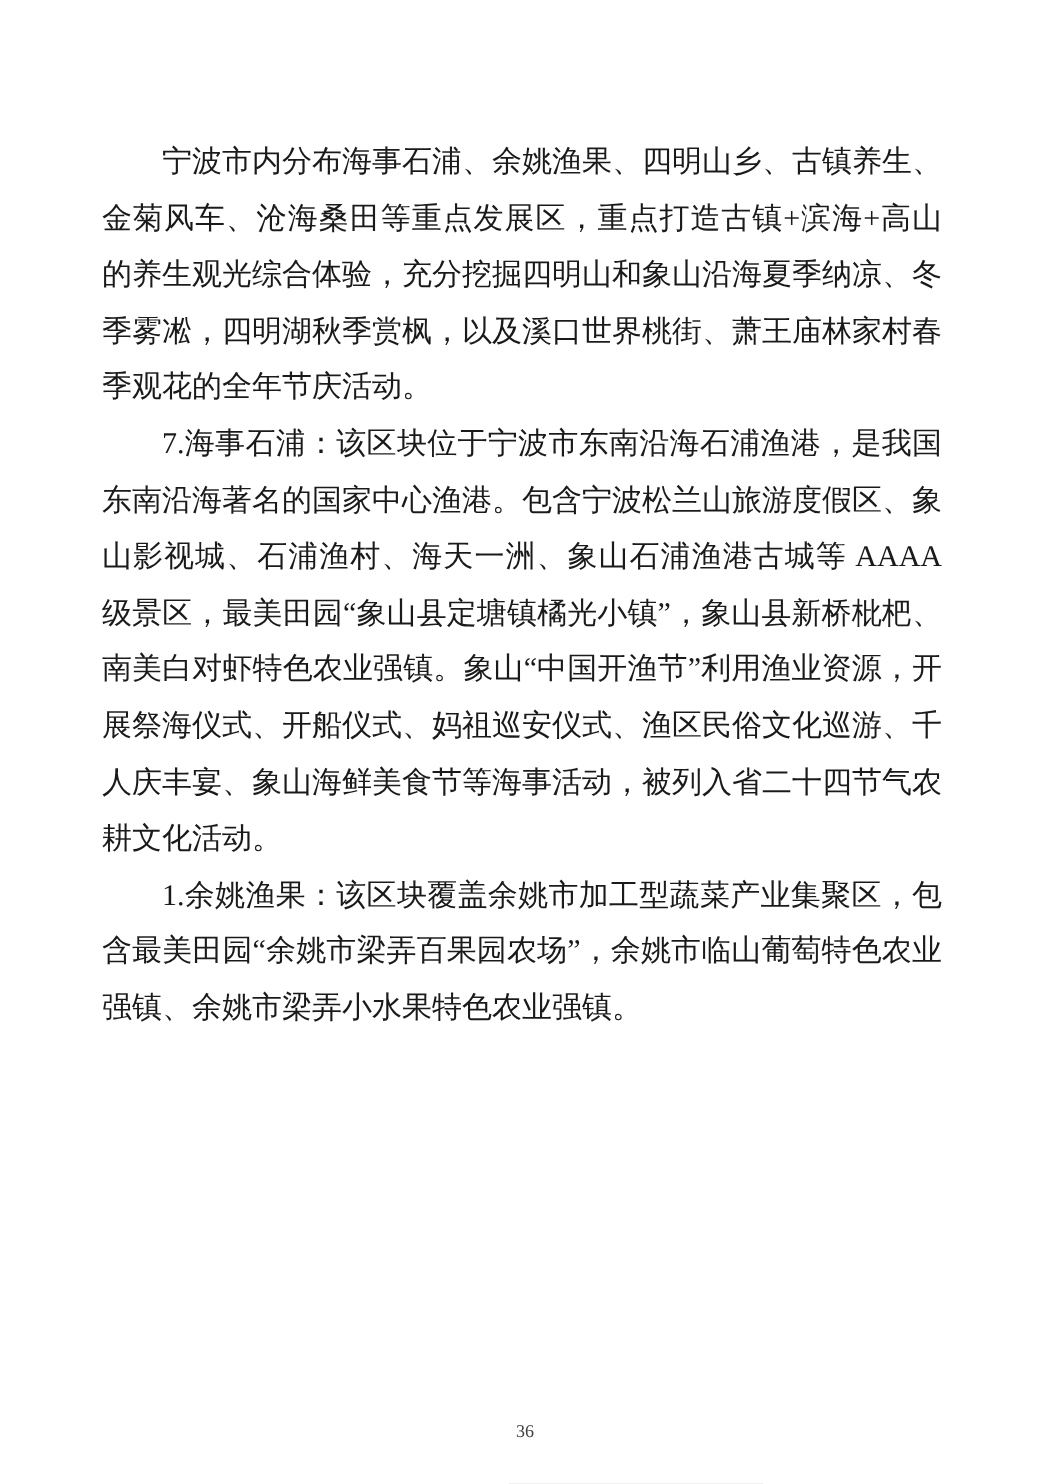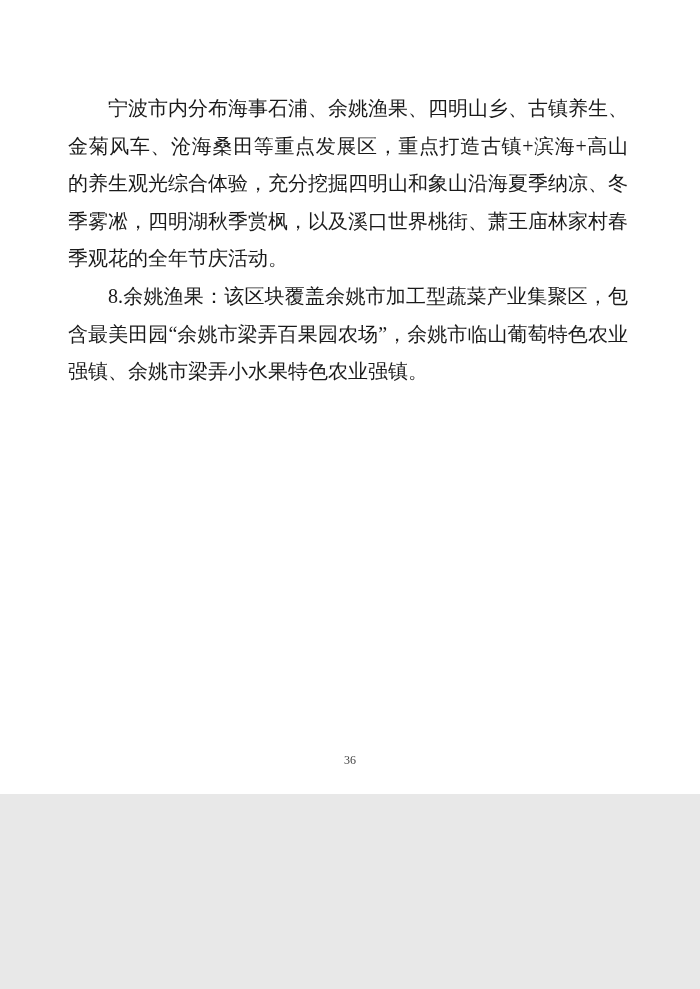--- a/index.html
+++ b/index.html
@@ -3,21 +3,21 @@
 <meta charset="utf-8">
 <style>
   html, body {
     margin: 0;
     padding: 0;
     background: #e8e8e8;
   }
   .page {
     position: relative;
     width: 700px;
-    height: 794px;
+    height: 989px;
     margin: 0 auto;
     background: #ffffff;
     overflow: hidden;
     font-family: "Liberation Serif", "DejaVu Serif", serif;
   }
   .content {
     position: absolute;
     left: 68px;
     top: 90px;
     width: 560px;
@@ -45,18 +45,19 @@
     color: #3f3f3f;
     font-family: "Liberation Serif", "DejaVu Serif", serif;
   }
 </style>
 </head>
 <body>
 
 <div class="page">
   <div class="content">
     <p>宁波市内分布海事石浦、余姚渔果、四明山乡、古镇养生、金菊风车、沧海桑田等重点发展区，重点打造古镇+滨海+高山的养生观光综合体验，充分挖掘四明山和象山沿海夏季纳凉、冬季雾凇，四明湖秋季赏枫，以及溪口世界桃街、萧王庙林家村春季观花的全年节庆活动。</p>
-    <p>8.余姚渔果：该区块覆盖余姚市加工型蔬菜产业集聚区，包含最美田园“余姚市梁弄百果园农场”，余姚市临山葡萄特色农业强镇、余姚市梁弄小水果特色农业强镇。</p>
+    <p>7.海事石浦：该区块位于宁波市东南沿海石浦渔港，是我国东南沿海著名的国家中心渔港。包含宁波松兰山旅游度假区、象山影视城、石浦渔村、海天一洲、象山石浦渔港古城等 AAAA 级景区，最美田园“象山县定塘镇橘光小镇”，象山县新桥枇杷、南美白对虾特色农业强镇。象山“中国开渔节”利用渔业资源，开展祭海仪式、开船仪式、妈祖巡安仪式、渔区民俗文化巡游、千人庆丰宴、象山海鲜美食节等海事活动，被列入省二十四节气农耕文化活动。</p>
+    <p>1.余姚渔果：该区块覆盖余姚市加工型蔬菜产业集聚区，包含最美田园“余姚市梁弄百果园农场”，余姚市临山葡萄特色农业强镇、余姚市梁弄小水果特色农业强镇。</p>
   </div>
   <div class="footer">
     <span class="page-number">36</span>
   </div>
 </div>
 
 </body></html>

